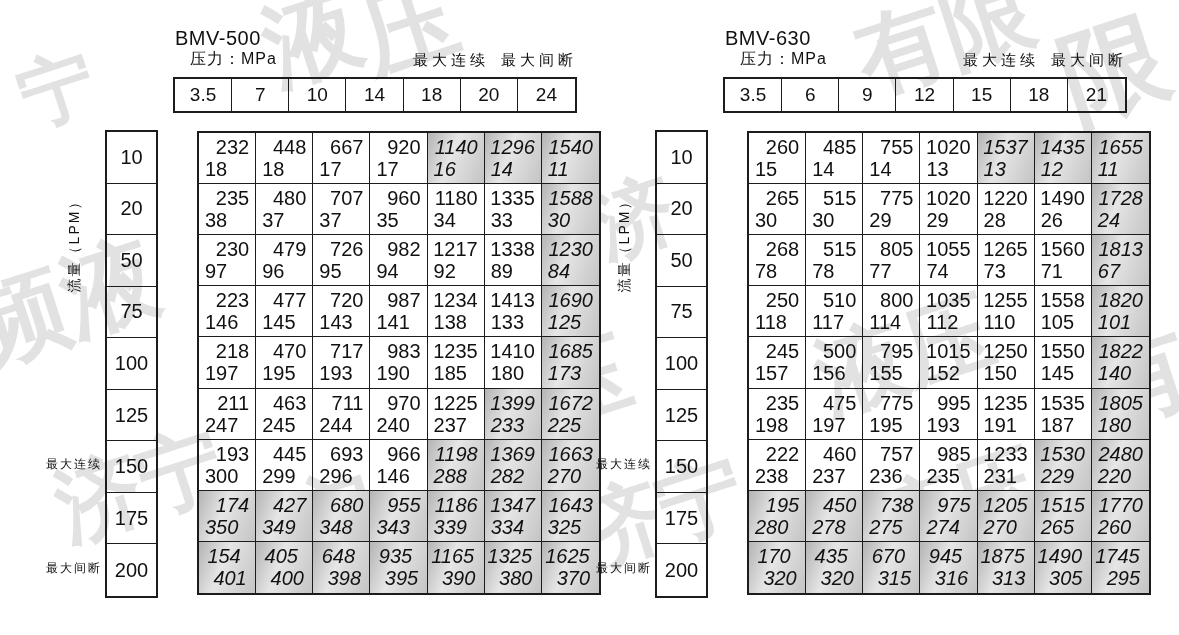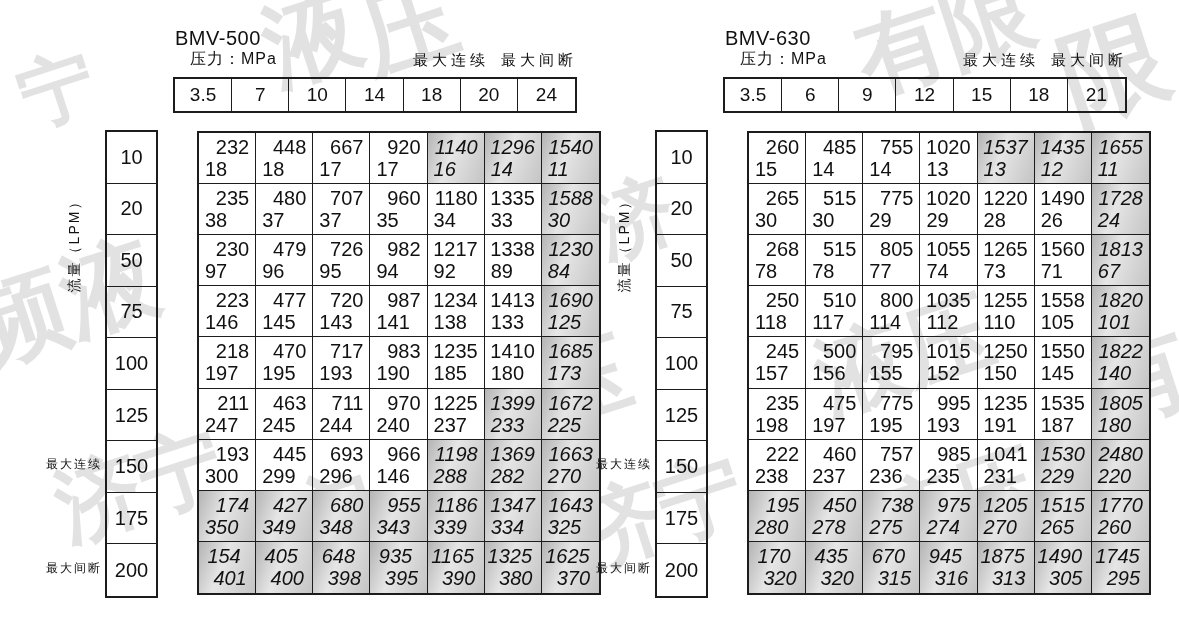--- a/index.html
+++ b/index.html
@@ -590,21 +590,21 @@
         </div>
         <div class="cell">
           <div class="t">757</div>
           <div class="b">236</div>
         </div>
         <div class="cell">
           <div class="t">985</div>
           <div class="b">235</div>
         </div>
         <div class="cell">
-          <div class="t">1041</div>
+          <div class="t">1233</div>
           <div class="b">231</div>
         </div>
         <div class="cell gray">
           <div class="t">1530</div>
           <div class="b">229</div>
         </div>
         <div class="cell gray">
           <div class="t">2480</div>
           <div class="b">220</div>
         </div>

